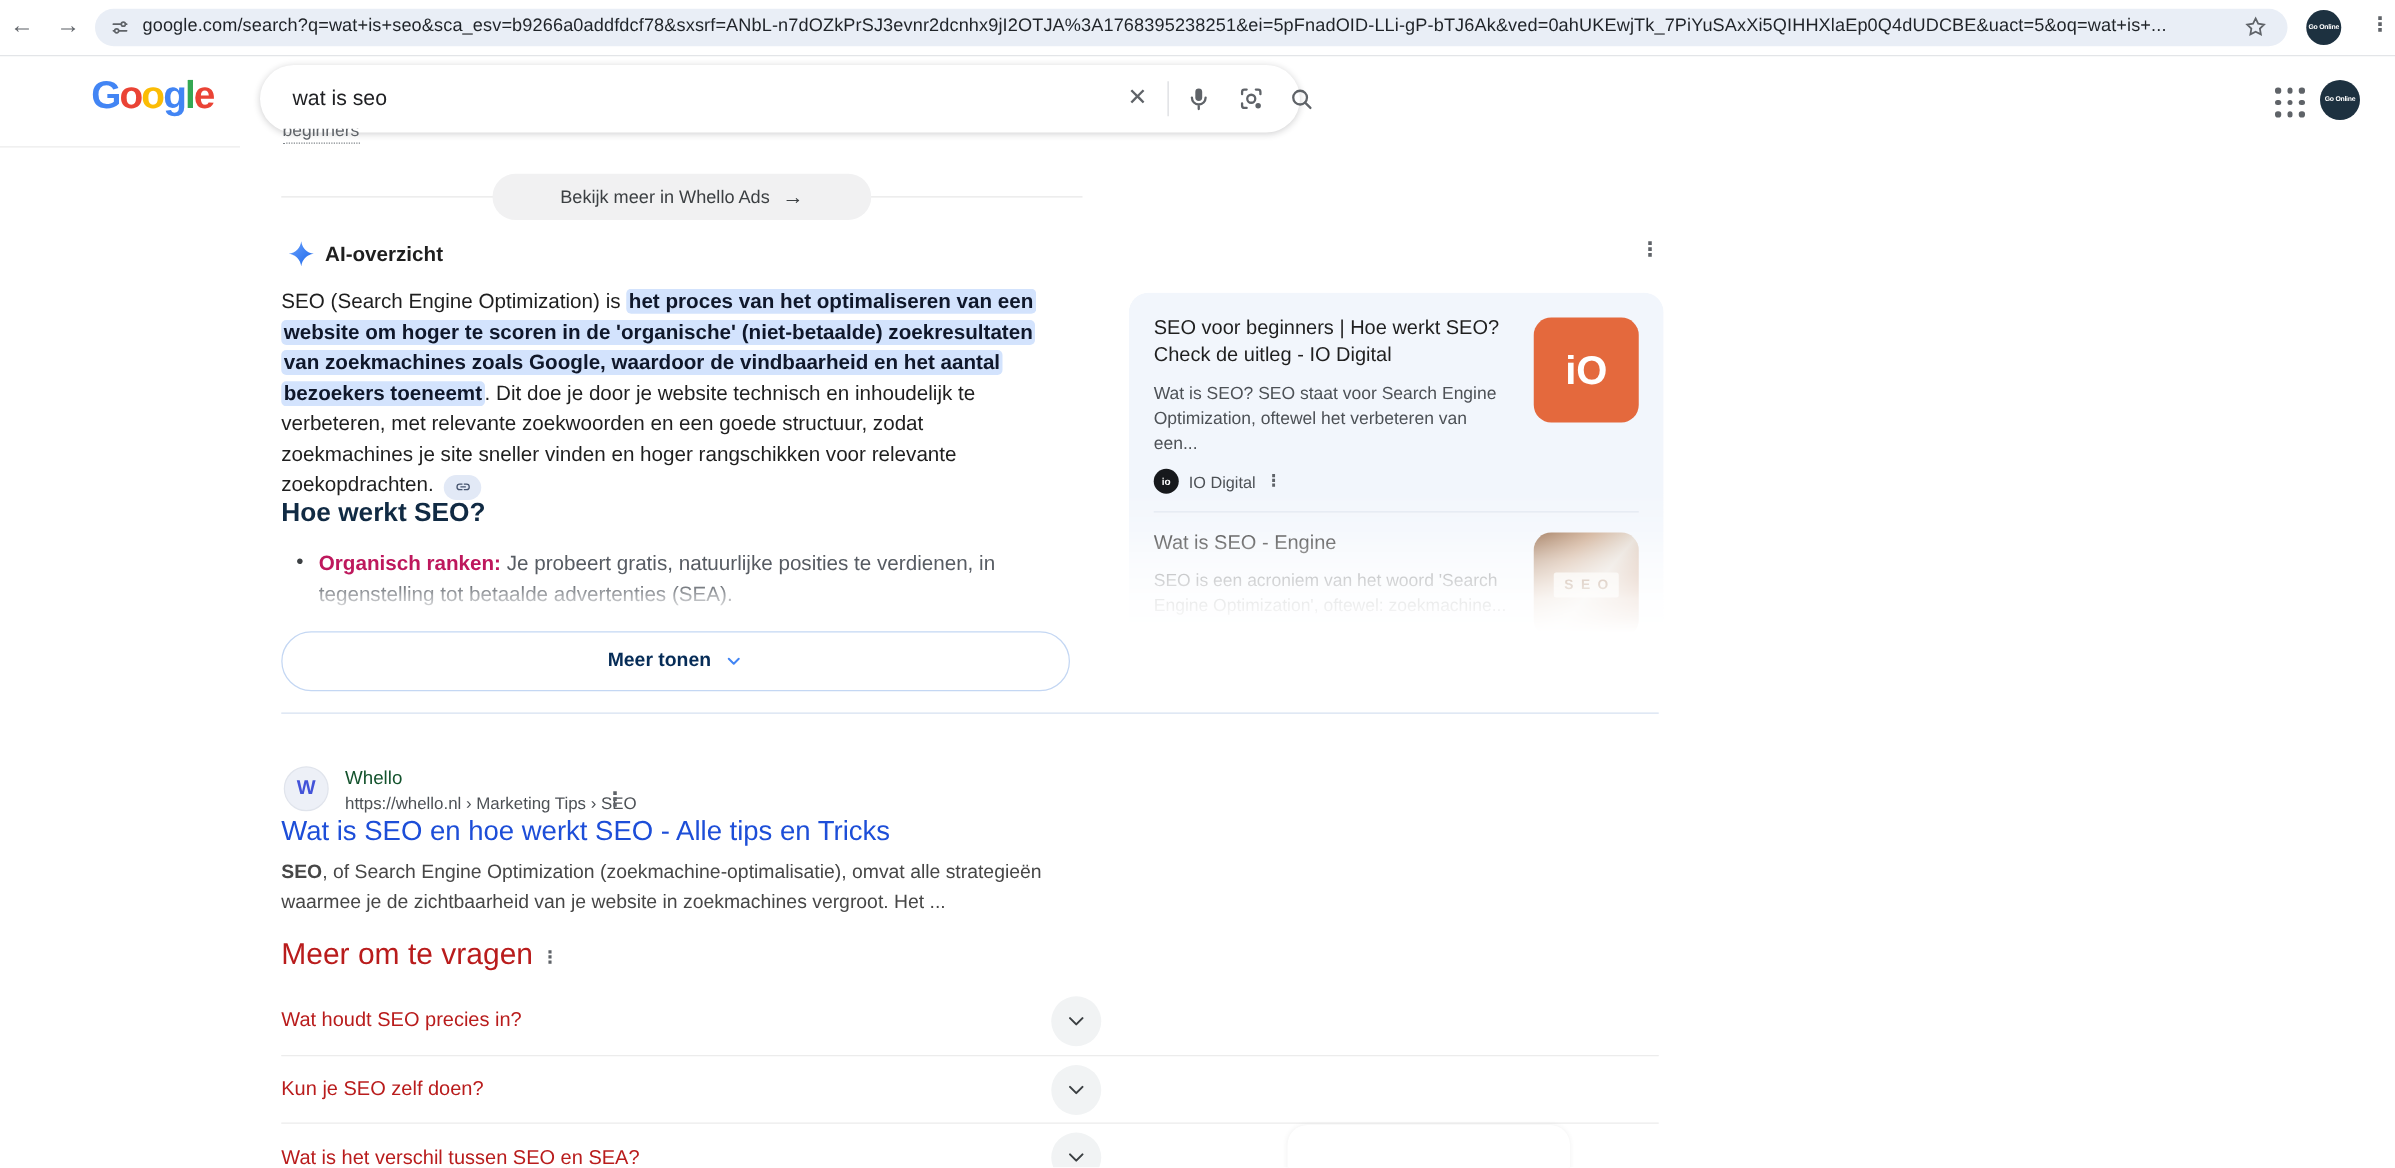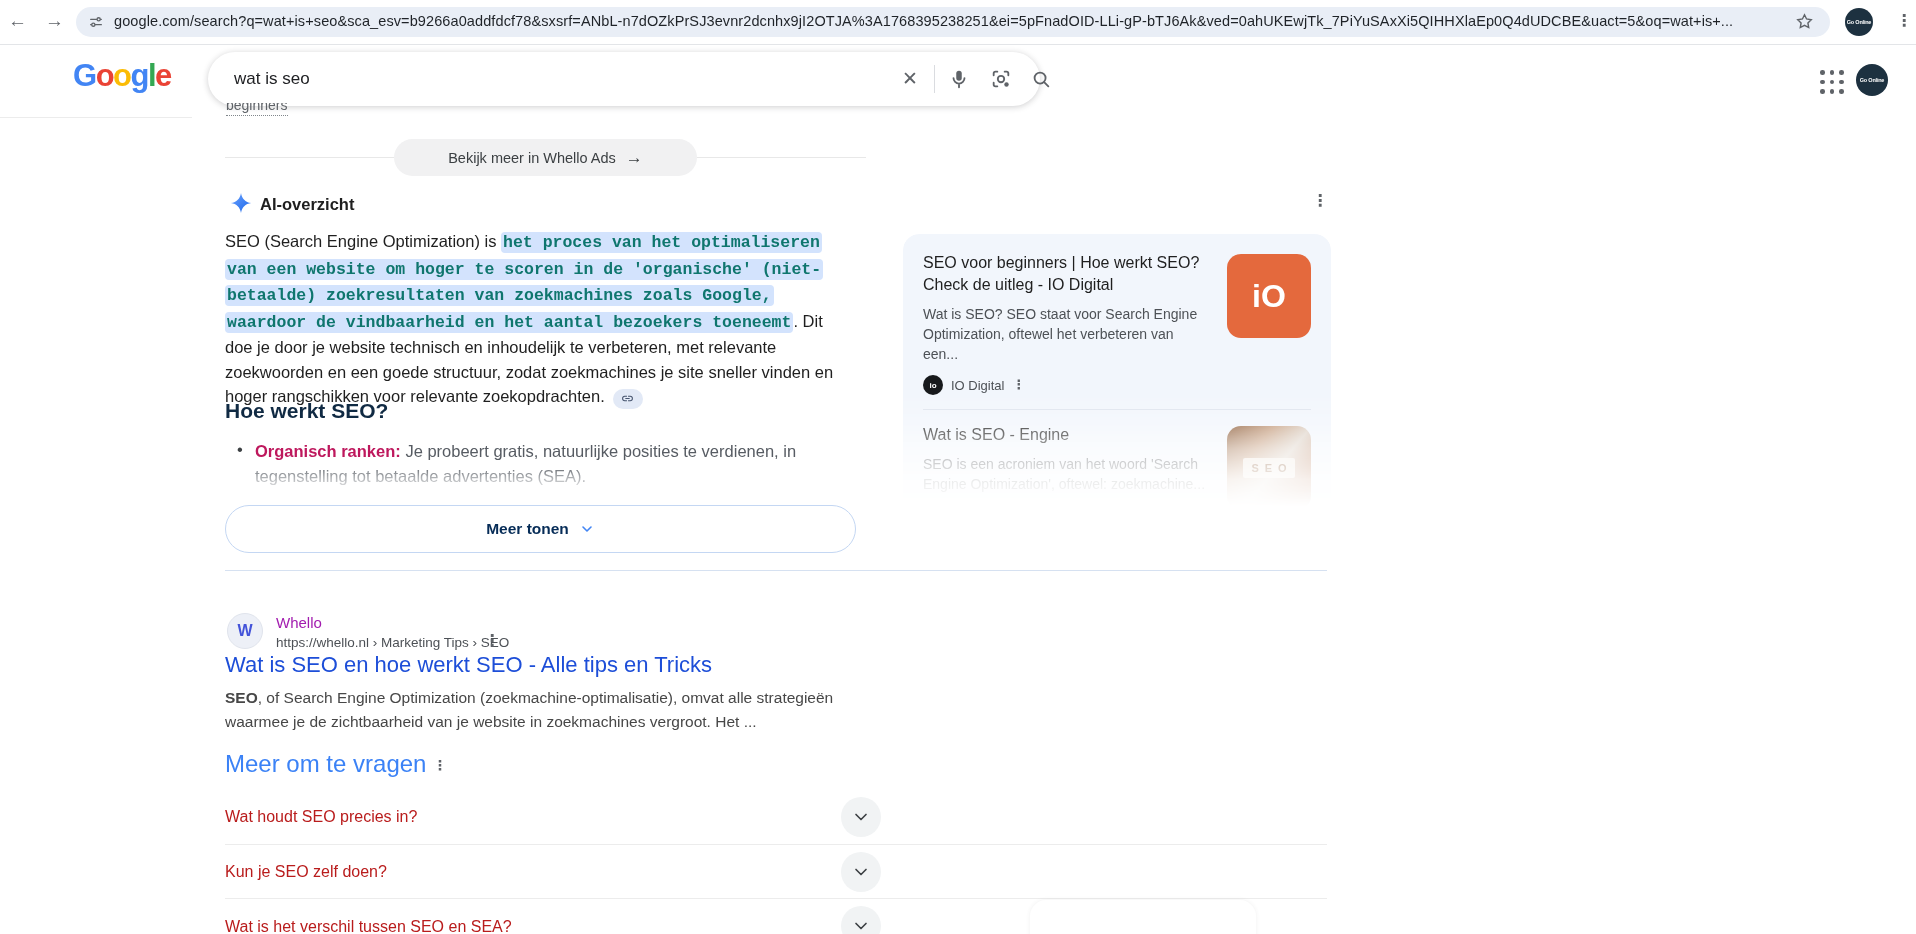--- a/index.html
+++ b/index.html
@@ -42,21 +42,21 @@
   
   #ads-divider{position:absolute;left:225px;top:157px;width:641px;height:1px;background:#e8e8e8;}
   #ads-button{position:absolute;left:394px;top:139px;width:303px;height:37px;border-radius:19px;background:#f1f1f2;display:flex;align-items:center;justify-content:center;gap:10px;font-size:14.5px;color:#3c4043;cursor:pointer;}
   #ads-arrow{font-size:17px;color:#3c4043;}
 
   
   #sparkle-icon{position:absolute;left:230px;top:192px;width:22px;height:22px;}
   #aio-title{position:absolute;left:260px;top:195px;font-size:16.5px;font-weight:bold;color:#1f1f1f;}
   #aio-menu{position:absolute;left:1312px;top:193px;}
   #aio-para{position:absolute;left:225px;top:229px;width:616px;font-size:16.5px;line-height:24.5px;color:#1f1f1f;}
-  .hl{background:#d3e3fd;color:#0f766e;font-weight:bold;padding:1px 2px;border-radius:4px;-webkit-box-decoration-break:clone;box-decoration-break:clone;font-family:Liberation Mono, monospace;}
+  .hl{background:#d3e3fd;color:#0f172a;font-weight:bold;padding:1px 2px;border-radius:4px;-webkit-box-decoration-break:clone;box-decoration-break:clone;}
   #cite-pill{display:inline-flex;align-items:center;justify-content:center;width:30px;height:20px;border-radius:10px;background:#e2e9f6;vertical-align:-3px;margin-left:8px;cursor:pointer;}
   #aio-subhead{position:absolute;left:225px;top:399px;font-size:21px;font-weight:bold;color:#102a43;}
   #aio-bullet{position:absolute;left:225px;top:439px;width:640px;font-size:16.5px;line-height:24.5px;color:#575c63;padding-left:30px;box-sizing:border-box;
     -webkit-mask-image:linear-gradient(180deg,#000 0,#000 26px,rgba(0,0,0,.5) 38px,rgba(0,0,0,.15) 50px,transparent 58px);
     mask-image:linear-gradient(180deg,#000 0,#000 26px,rgba(0,0,0,.5) 38px,rgba(0,0,0,.15) 50px,transparent 58px);}
   #aio-bullet .dot{position:absolute;left:12px;top:-2px;color:#3c4043;}
   #aio-bullet b{color:#be185d;}
   #show-more-btn{position:absolute;left:225px;top:505px;width:631px;height:48px;border-radius:24px;background:#fff;border:1px solid #c4d7f3;box-sizing:border-box;display:flex;align-items:center;justify-content:center;gap:10px;font-size:15.5px;font-weight:bold;color:#062c57;cursor:pointer;}
 
   
@@ -74,29 +74,29 @@
   #thumb-geryaal span{background:rgba(245,240,233,.85);color:#8a5a35;font-size:11px;font-weight:bold;letter-spacing:6px;padding:4px 2px 4px 8px;border-radius:2px;}
   #rail-divider{height:1px;background:#dfe5ee;margin:14px 0 14px 0;}
   .rail-faded .rail-source{color:#9aa0a6;}
   .rail-faded .rail-favicon{background:#c9ced6;}
 
   
   #main-divider{position:absolute;left:225px;top:570px;width:1102px;height:1px;background:#d6e1f1;}
 
   
   #result-favicon{position:absolute;left:227px;top:613px;width:36px;height:36px;border-radius:50%;background:#edf0f7;border:1px solid #e0e4ec;box-sizing:border-box;display:flex;align-items:center;justify-content:center;font-size:16px;font-weight:bold;color:#4353d9;cursor:pointer;}
-  #result-site{position:absolute;left:276px;top:614px;font-size:15px;color:#a21caf;}
+  #result-site{position:absolute;left:276px;top:614px;font-size:15px;color:#14532d;}
   #result-crumb{position:absolute;left:276px;top:635px;font-size:13.5px;color:#4d5156;}
   #result-menu{position:absolute;left:484px;top:633px;}
   #result-title{position:absolute;left:225px;top:652px;font-size:22px;color:#1d4ed8;cursor:pointer;text-decoration:none;}
   #result-snippet{position:absolute;left:225px;top:686px;width:652px;font-size:15.5px;line-height:24px;color:#474747;}
   #result-snippet b{color:#474747;}
 
   
-  #paa-title{position:absolute;left:225px;top:750px;font-size:24px;color:#3b82f6;}
+  #paa-title{position:absolute;left:225px;top:750px;font-size:24px;color:#b91c1c;}
   #paa-menu{position:absolute;left:433px;top:757px;font-size:14px;}
   #paa-rows{position:absolute;left:225px;top:790px;width:1102px;}
   .paa-row{position:relative;height:54px;border-bottom:1px solid #ececec;display:flex;align-items:center;cursor:pointer;}
   .paa-q{font-size:16px;color:#b91c1c;}
   .paa-chevron{position:absolute;left:616px;top:7px;width:40px;height:40px;border-radius:50%;background:#f1f3f4;display:flex;align-items:center;justify-content:center;}
 
   #float-overlay{position:absolute;left:1030px;top:900px;width:226px;height:40px;background:#fff;border-radius:16px 16px 0 0;box-shadow:0 0 4px rgba(60,64,67,.08);}
 </style>
 </head>
 <body>

